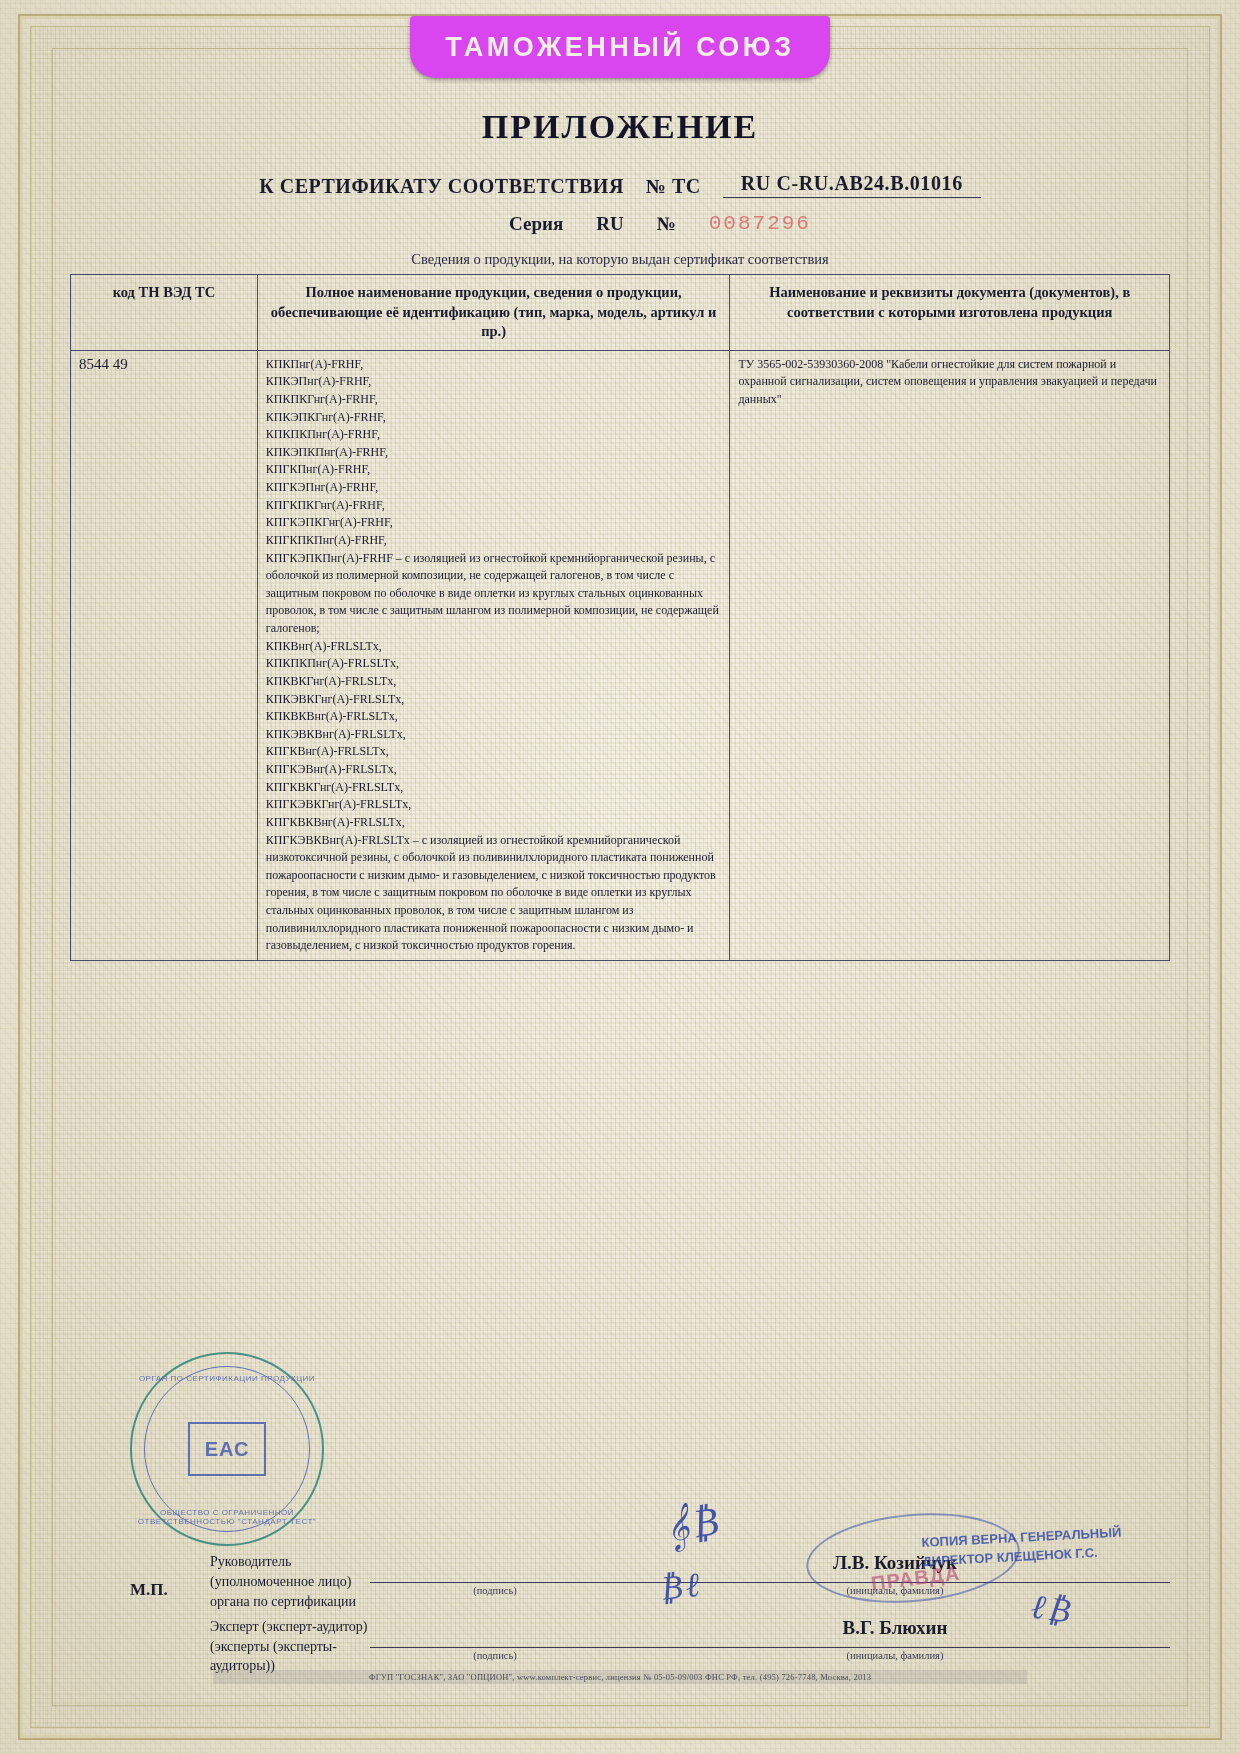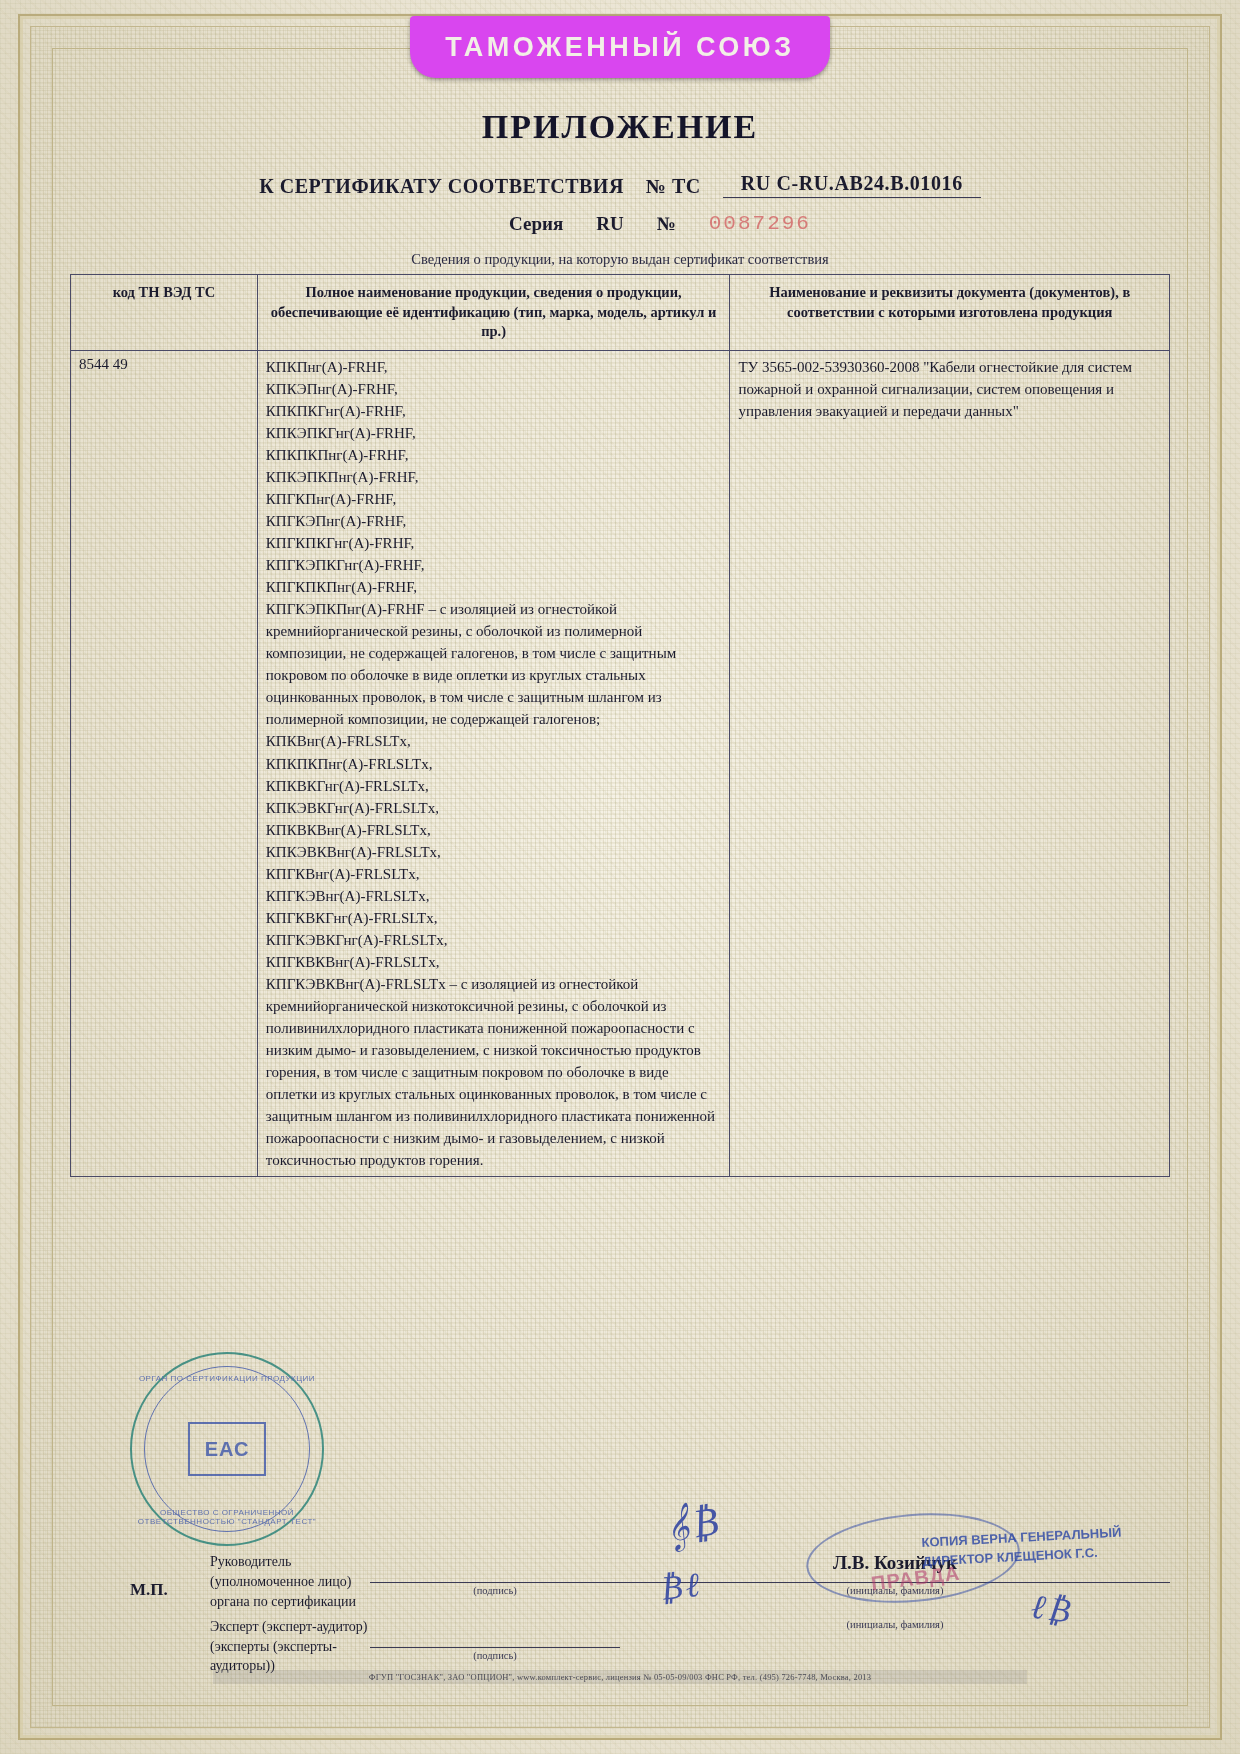--- a/index.html
+++ b/index.html
@@ -148,21 +148,21 @@
   col.c1 { width: 17%; }
   col.c2 { width: 43%; }
   col.c3 { width: 40%; }
 
   td.code {
     font-size: 15px;
     padding-top: 10px;
     padding-left: 10px;
   }
   td.names, td.docs {
-    font-size: 15px;
+    font-size: 12px;
     line-height: 1.47;
   }
   td.names { padding-top: 10px; padding-left: 12px; }
   td.docs  { padding-top: 10px; padding-left: 12px; }
   .name-line { white-space: nowrap; }
   .para { margin: 0; }
 
   
   .footer {
     position: absolute;
@@ -413,20 +413,21 @@
         </div>
       </div>
 
       <div class="sig-row">
         <div class="sig-role">Эксперт (эксперт-аудитор) (эксперты (эксперты-аудиторы))</div>
         <div class="sig-slot">
           <div class="sig-underline"></div>
           <div class="sig-caption">(подпись)</div>
         </div>
         <div class="sig-name">
+          <span class="sig-name-underline">В.Г. Блюхин</span>
           <div class="sig-caption">(инициалы, фамилия)</div>
         </div>
       </div>
 
       <div class="scribble s1">𝄞 ₿</div>
       <div class="scribble s2">₿ ℓ</div>
       <div class="scribble s3">ℓ ₿</div>
 
       <div class="stamp-oval"></div>
       <div class="stamp-copy">КОПИЯ ВЕРНА ГЕНЕРАЛЬНЫЙ ДИРЕКТОР КЛЕЩЕНОК Г.С.</div>

